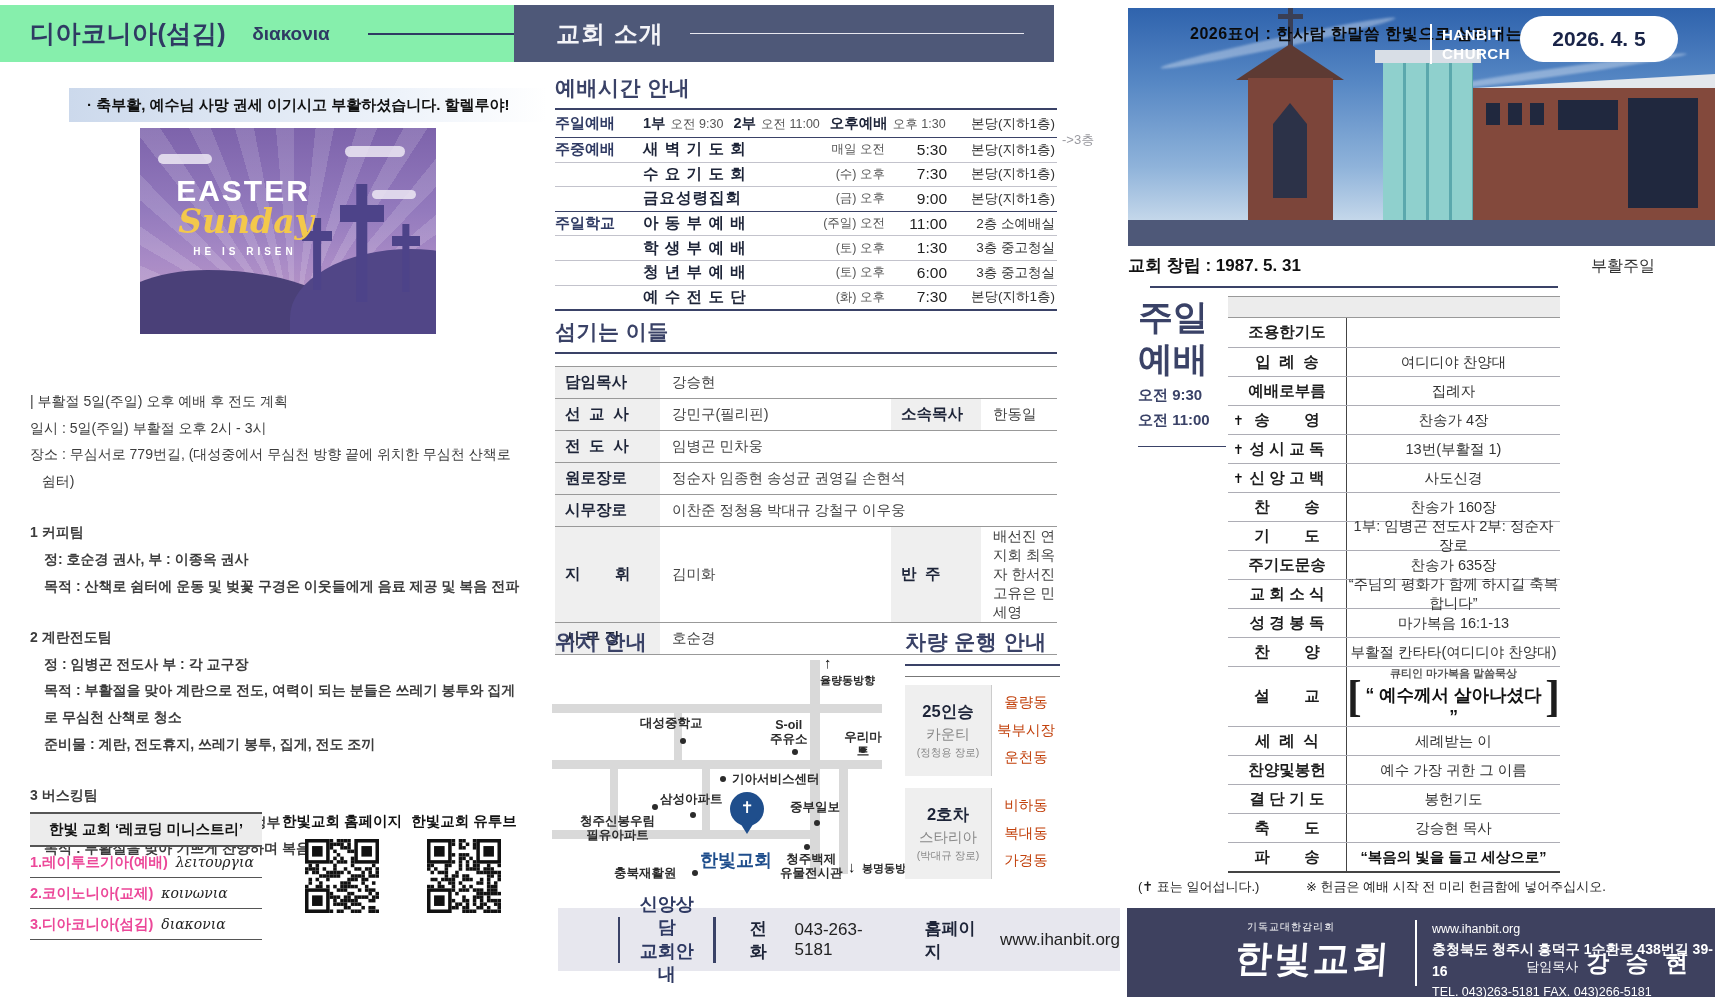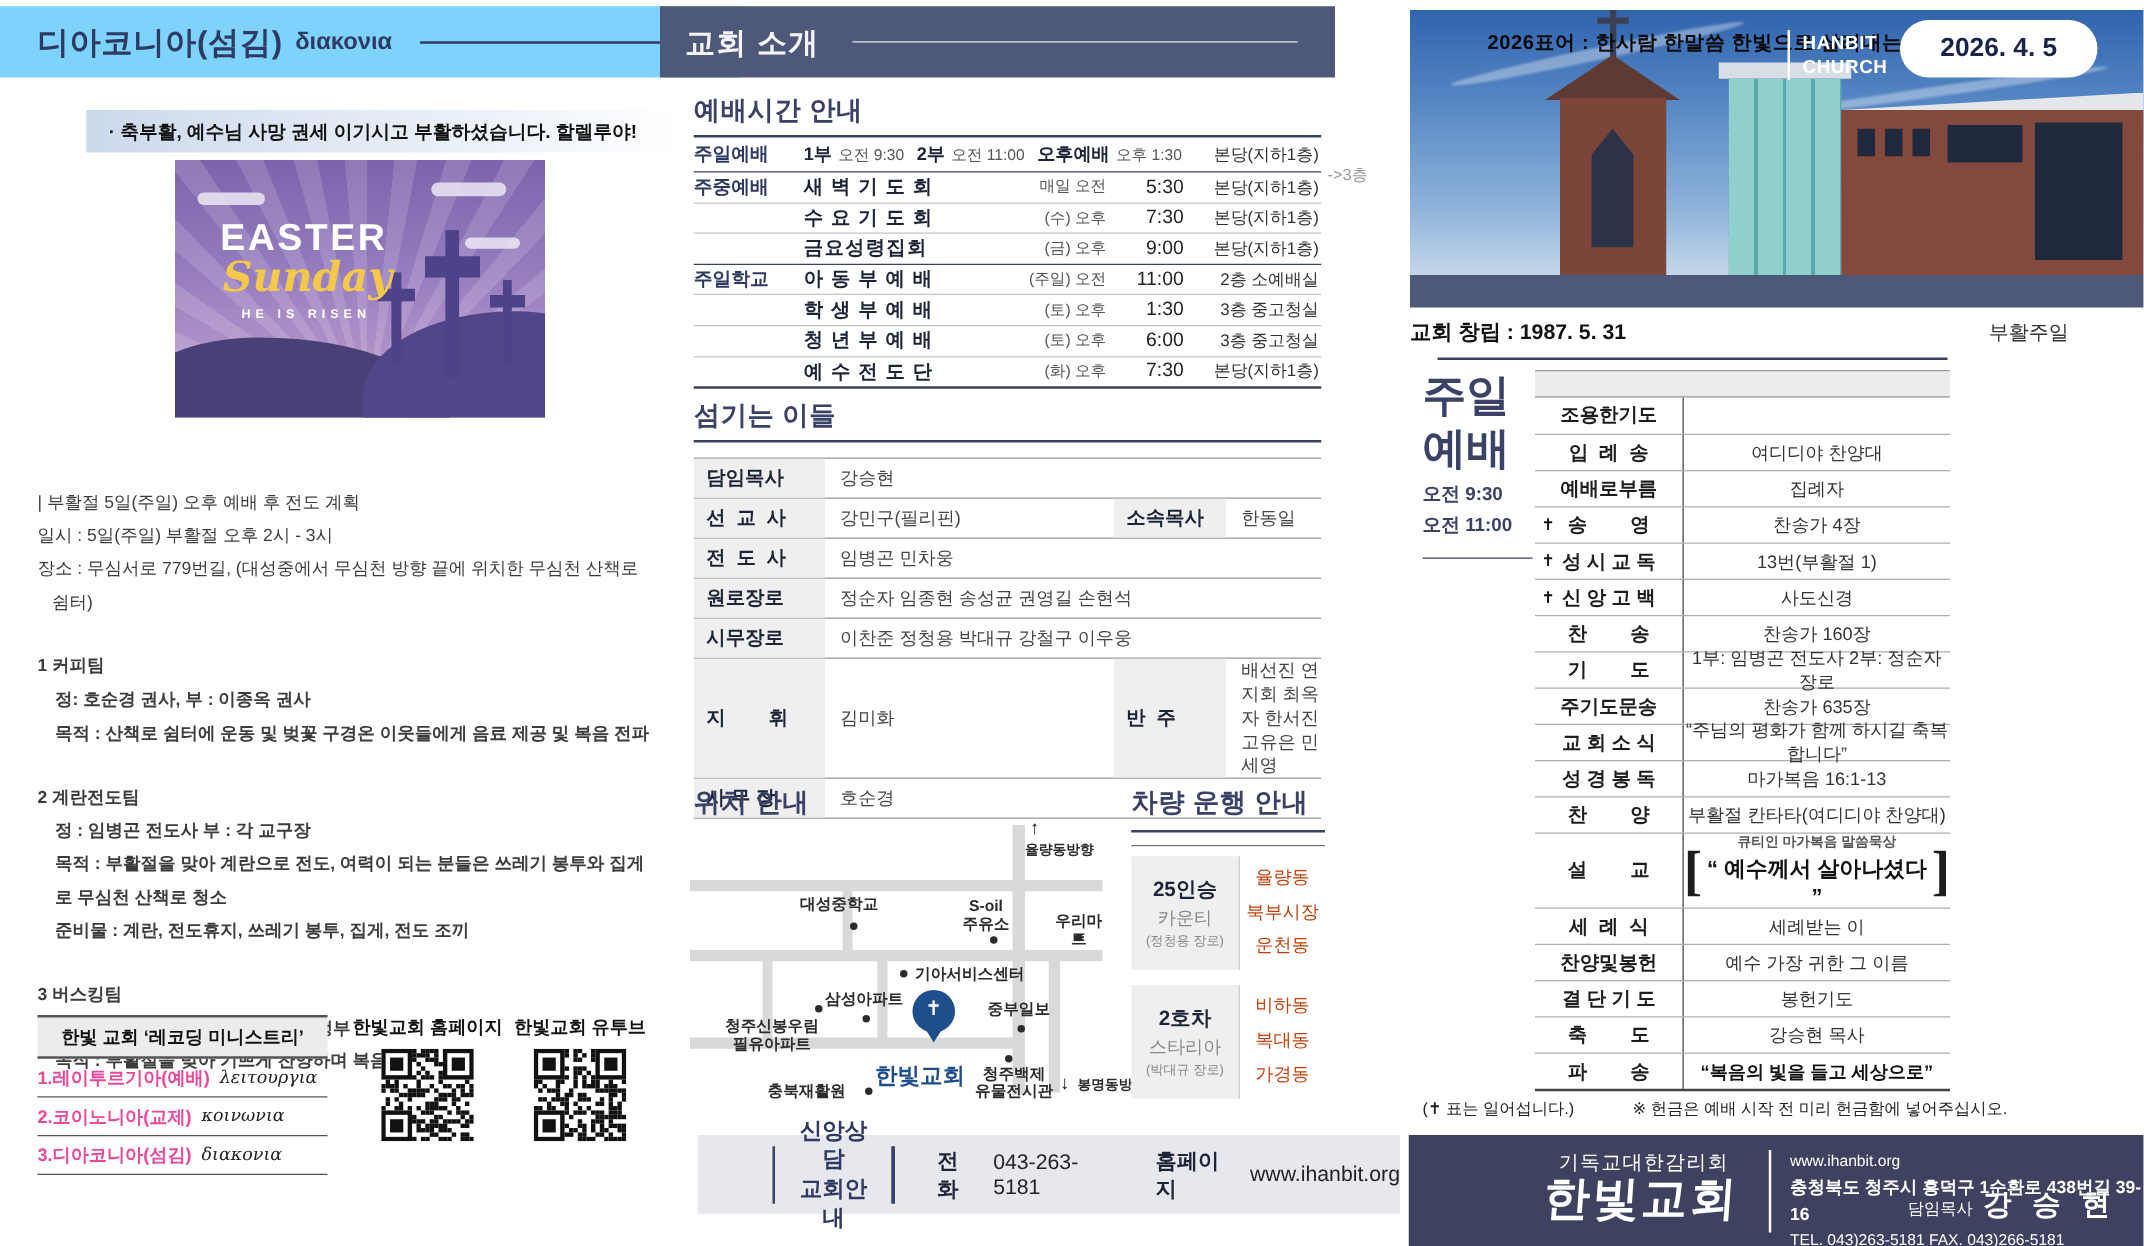--- a/index.html
+++ b/index.html
@@ -1,25 +1,25 @@
 <!DOCTYPE html>
 <html><head>
 <meta charset="utf-8">
 <style>
   html,body{margin:0;padding:0;background:#ffffff;}
   .page{position:relative;width:1715px;height:997px;background:#ffffff;overflow:hidden;
         font-family:"Liberation Sans","DejaVu Sans",sans-serif;color:#222;}
   
-  .lp-header{position:absolute;left:0;top:5px;width:592px;height:57px;background:#7dd3fc;
-             display:flex;align-items:center;padding-left:30px;box-sizing:border-box;}
+  .lp-header{position:absolute;left:0;top:5px;width:592px;height:57px;background:#86efac;
+             display:flex;align-items:center;padding-left:30px;box-sizing:border-box;gap:16px;}
   .lp-title{font-size:25px;font-weight:bold;color:#2f3a63;letter-spacing:.5px;}
   .lp-greek{font-size:19px;font-weight:bold;color:#2f3a63;margin-left:10px;}
   .lp-line{flex:1;height:0;border-top:2px solid #2f3a63;margin:0 28px 0 22px;}
-  .mp-header{position:absolute;left:528px;top:5px;width:540px;height:57px;background:#4e5878;
-             display:flex;align-items:center;padding-left:20px;box-sizing:border-box;}
+  .mp-header{position:absolute;left:514px;top:5px;width:540px;height:57px;background:#4e5878;
+             display:flex;align-items:center;padding-left:42px;box-sizing:border-box;}
   .mp-title{font-size:24px;font-weight:bold;color:#f4f4f8;letter-spacing:1px;}
   .mp-line{flex:1;height:0;border-top:1.5px solid #e8e8f0;margin:0 30px 0 26px;}
   
   .notice{position:absolute;left:28px;top:88px;width:478px;height:34px;
           background:linear-gradient(90deg,#ccd9ec,#eef3fa 70%,#ffffff);
           display:flex;align-items:center;padding-left:18px;box-sizing:border-box;
           font-size:15px;font-weight:bold;color:#111;margin-left:41px;}
   .easter{position:absolute;left:140px;top:128px;width:296px;height:206px;overflow:hidden;
           background:
             radial-gradient(ellipse 70% 55% at 52% 108%, rgba(255,236,190,.95) 0%, rgba(250,205,160,.6) 30%, rgba(200,160,200,0) 60%),
@@ -144,21 +144,21 @@
   .stand{position:absolute;left:5px;font-size:13px;color:#111;font-family:"DejaVu Sans",sans-serif;}
   .sermon-row{height:60px;}
   .sermon-mid{flex:1;display:flex;align-items:center;justify-content:center;}
   .bracket{font-size:44px;font-weight:bold;color:#1d1d1d;line-height:0.9;font-family:"Liberation Serif",serif;}
   .sermon-txt{flex:1;text-align:center;}
   .sermon-small{font-size:11px;color:#555;font-weight:bold;}
   .sermon-quote{font-size:17.5px;font-weight:bold;color:#111;margin-top:2px;}
   .footnote{position:absolute;top:878px;font-size:13px;color:#222;}
   .fn-l{left:1138px;} .fn-r{left:1306px;}
   .rp-footer{position:absolute;left:1127px;top:908px;width:588px;height:89px;background:#3e415f;color:#fff;}
-  .rpf-denom{position:absolute;left:120px;top:12px;font-size:16px;letter-spacing:1px;}
+  .rpf-denom{position:absolute;left:120px;top:12px;font-size:10px;letter-spacing:1px;}
   .rpf-logo{position:absolute;left:108px;top:26px;font-size:37px;font-weight:bold;
             font-family:"DejaVu Serif","Liberation Serif",serif;transform:skewX(-4deg);letter-spacing:2px;}
   .rpf-bar{position:absolute;left:288px;top:12px;width:1.5px;height:66px;background:#fff;}
   .rpf-info{position:absolute;left:305px;top:12px;font-size:12.5px;line-height:1.55;}
   .rpf-info .addr{font-size:14px;font-weight:bold;}
   .rpf-pastor{position:absolute;right:22px;bottom:18px;font-size:13px;}
   .rpf-pastor b{font-size:23px;font-weight:bold;letter-spacing:5px;margin-left:8px;}
 </style>
 </head>
 <body>

